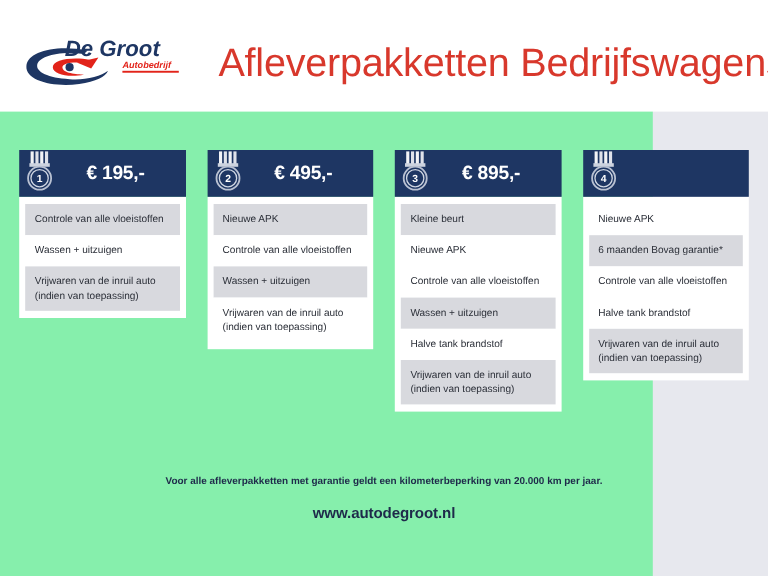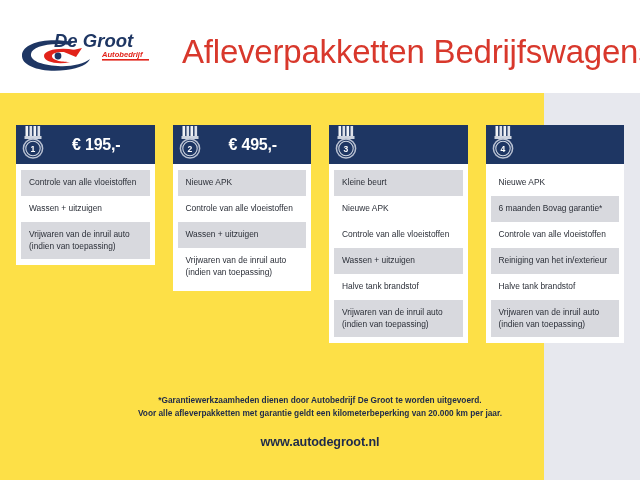--- a/index.html
+++ b/index.html
@@ -11,21 +11,21 @@
     height: 480px;
     overflow: hidden;
     background: #e7e8ee;
     font-family: "Liberation Sans", sans-serif;
     -webkit-font-smoothing: antialiased;
   }
   .page {
     position: relative;
     width: 544px;
     height: 480px;
-    background: #fde047;
+    background: #86efac;
   }
 
   
   .header {
     position: absolute;
     left: 0; top: 0;
     width: 640px;
     height: 93px;
     background: #ffffff;
     display: flex;
@@ -236,20 +236,21 @@
             <rect x="5.5" y="0" width="2.6" height="11" fill="#f2f3f6"></rect>
             <rect x="9.5" y="0" width="2.6" height="11" fill="#dfe2ea"></rect>
             <rect x="13.5" y="0" width="2.6" height="11" fill="#f2f3f6"></rect>
             <rect x="17.5" y="0" width="2.6" height="11" fill="#dfe2ea"></rect>
             <rect x="4.5" y="10" width="17" height="3" fill="#cdd3df"></rect>
             <circle cx="13" cy="22.5" r="9.6" fill="none" stroke="#b9c1d2" stroke-width="1.5"></circle>
             <circle cx="13" cy="22.5" r="7.2" fill="#1e3663" stroke="#cfd6e2" stroke-width="1.1"></circle>
             <text x="13" y="26" text-anchor="middle" font-family="Liberation Sans, sans-serif" font-size="8.6" font-weight="bold" fill="#ffffff">3</text>
           </svg>
         </div>
+        <div class="price-text">€ 895,-</div>
       </div>
       <div class="card">
         <div class="feature shade">
             <span>Kleine beurt</span>
           </div>
         <div class="feature">
             <span>Nieuwe APK</span>
           </div>
         <div class="feature">
             <span>Controle van alle vloeistoffen</span>
@@ -284,33 +285,29 @@
       <div class="card">
         <div class="feature">
             <span>Nieuwe APK</span>
           </div>
         <div class="feature shade">
             <span>6 maanden Bovag garantie*</span>
           </div>
         <div class="feature">
             <span>Controle van alle vloeistoffen</span>
           </div>
-        <div class="feature shade">
-            <span>Reiniging van het in/exterieur</span>
-          </div>
         <div class="feature">
             <span>Halve tank brandstof</span>
           </div>
         <div class="feature shade">
             <span>Vrijwaren van de inruil auto (indien van toepassing)</span>
           </div>
       </div>
     </div>
 
   </div>
 
   <div class="footer">
-    <div class="disclaimer">*Garantiewerkzaamheden dienen door Autobedrijf De Groot te worden uitgevoerd.</div>
     <div class="disclaimer">Voor alle afleverpakketten met garantie geldt een kilometerbeperking van 20.000 km per jaar.</div>
     <div class="site">www.autodegroot.nl</div>
   </div>
 
 </div>
 
 </body></html>

